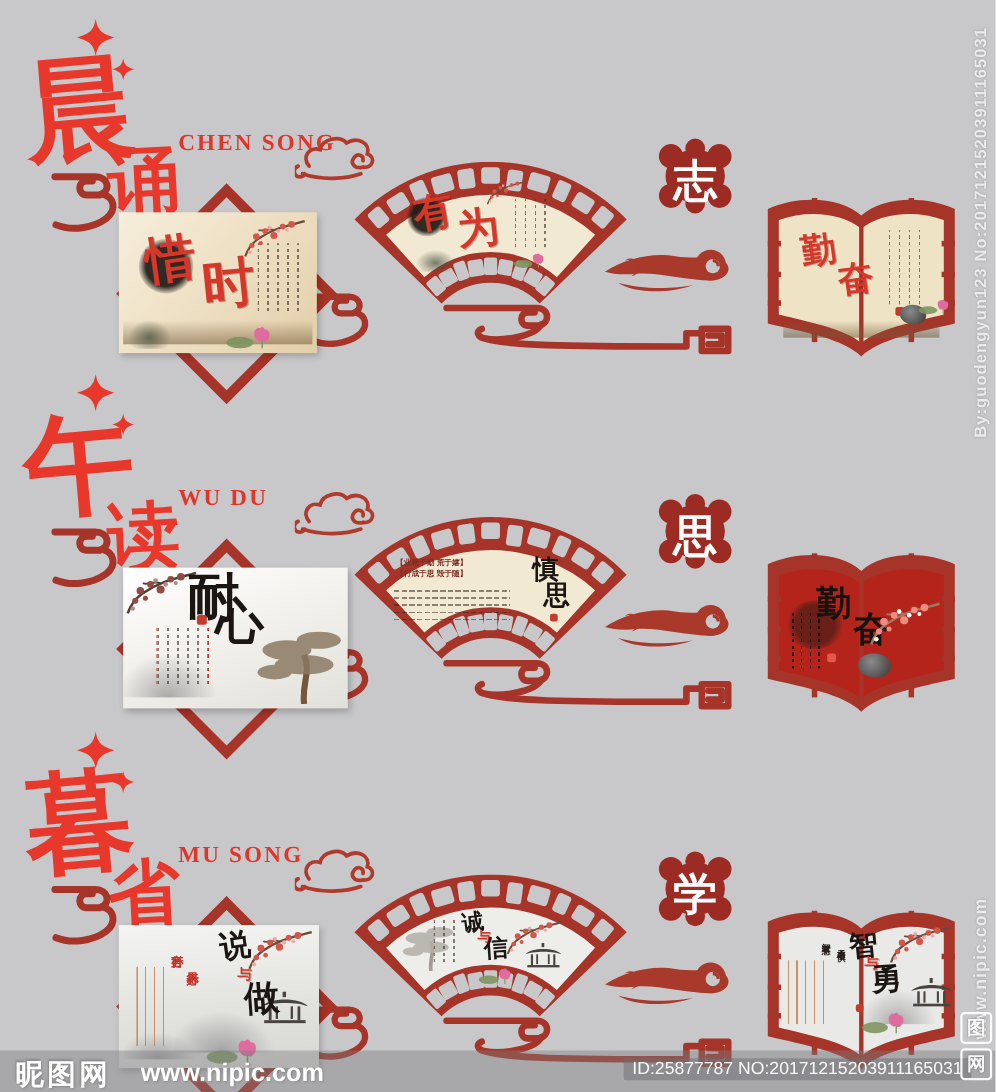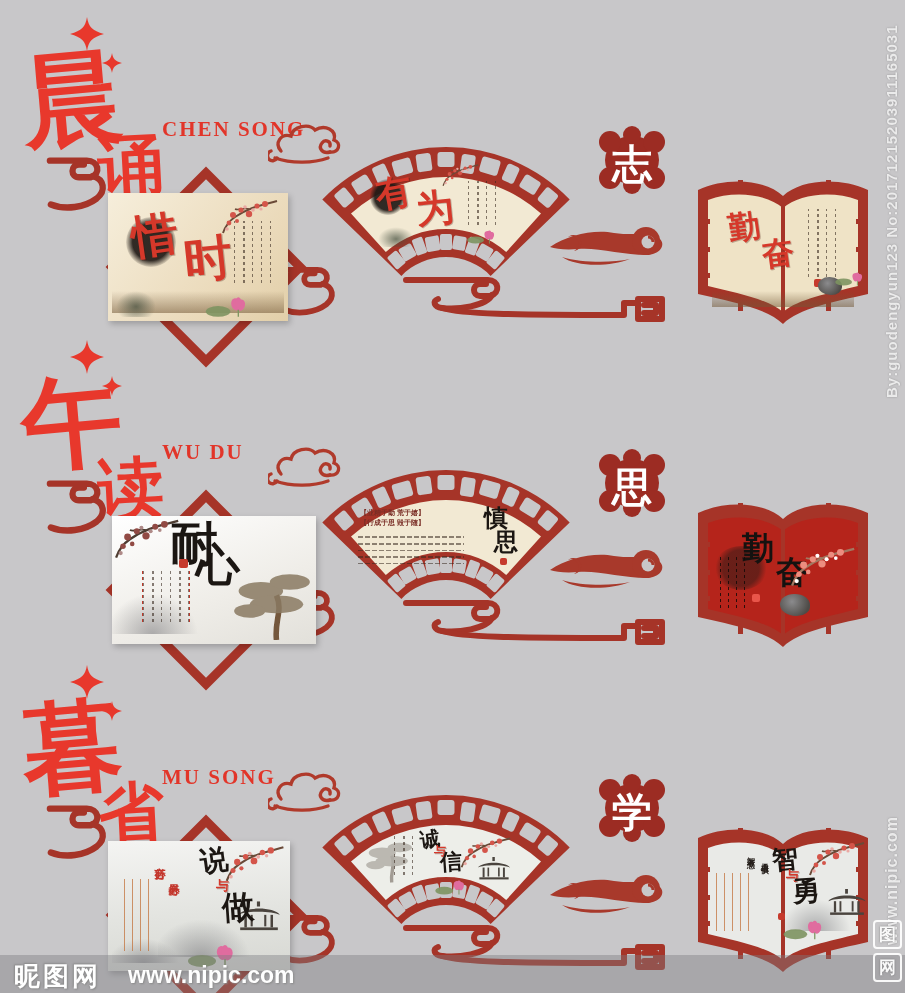--- a/index.html
+++ b/index.html
@@ -542,15 +542,16 @@
   <div class="wm wm-credit">By:guodengyun123 No:20171215203911165031</div>
   <div class="wm wm-url">www.nipic.com</div>
   <div class="nipic-logo">
     <div class="box">图</div>
     <div class="box">网</div>
   </div>
 
   <div class="footer">
     <span class="brand">昵图网</span>
     <span class="site">www.nipic.com</span>
+    <span class="fid">ID:25877787 NO:20171215203911165031</span>
   </div>
 
 </div>
 
 </body></html>

